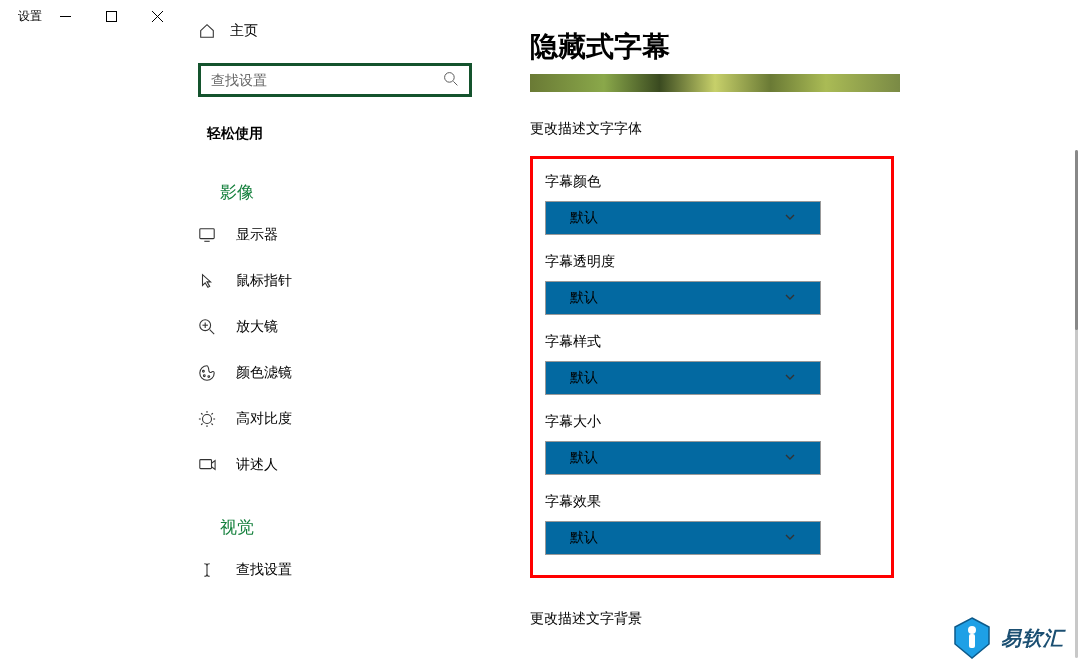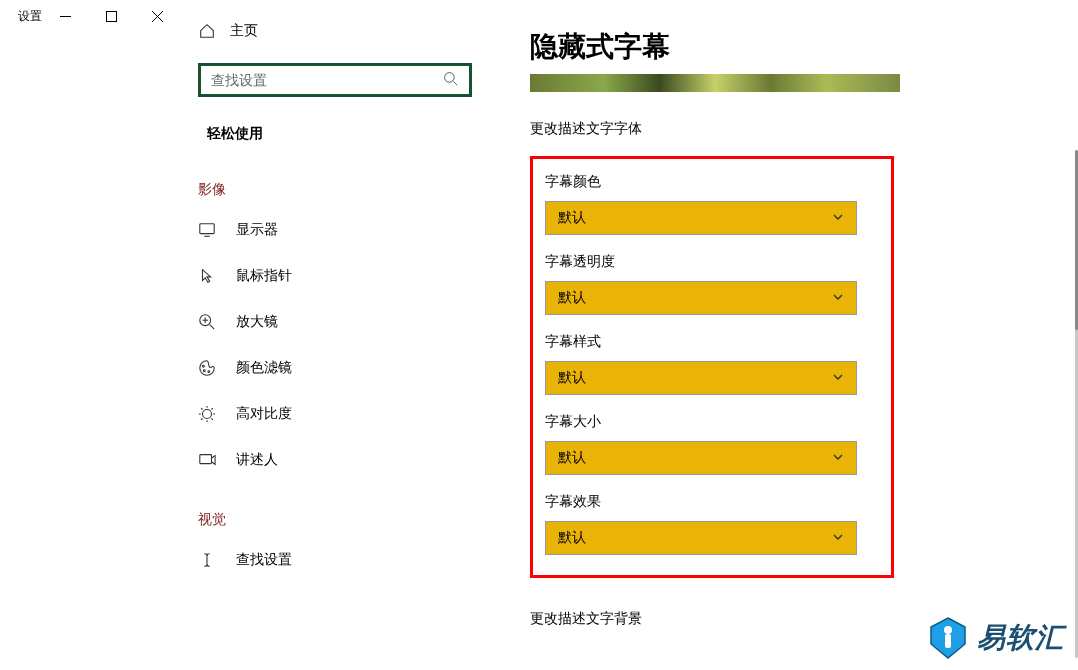--- a/index.html
+++ b/index.html
@@ -76,22 +76,23 @@
   }
   .search-box input::placeholder { color: #666; }
   .search-icon svg { width: 16px; height: 16px; stroke: #555; fill: none; stroke-width: 1.2; }
   .section-header {
     padding: 10px 27px;
     font-weight: 600;
     font-size: 14px;
   }
   .group-label {
     padding: 28px 18px 8px 18px;
-    color: #7f1d1d;
-    font-size: 14px;
+    color: #15803d;
+    font-size: 17px;
+    margin-left: 22px;
   }
   .nav-item {
     display: flex;
     align-items: center;
     gap: 20px;
     padding: 14px 18px;
     cursor: default;
   }
   .nav-item .ico {
     width: 18px;
@@ -129,29 +130,29 @@
     width: 364px;
   }
   .field { margin-bottom: 18px; }
   .field:last-child { margin-bottom: 0; }
   .field-label {
     font-size: 14px;
     margin-bottom: 10px;
     display: block;
   }
   .dropdown {
-    width: 312px;
+    width: 276px;
     height: 34px;
     border: 1px solid #999;
     display: flex;
     align-items: center;
     justify-content: space-between;
-    padding: 0 12px;
+    padding: 0 24px;
     cursor: default;
-    background: #eab308;
+    background: #0369a1;
   }
   .dropdown .chev svg { width: 12px; height: 12px; stroke: #333; fill: none; stroke-width: 1.4; }
   .section-title.bg { margin-top: 32px; }
   .scrollbar-track {
     position: absolute;
     right: 0;
     top: 150px;
     bottom: 12px;
     width: 3px;
     background: #c8c8c8;
@@ -174,21 +175,21 @@
     gap: 8px;
     pointer-events: none;
   }
   .watermark-icon {
     width: 42px;
     height: 44px;
     position: relative;
   }
   .watermark-icon svg { width: 42px; height: 44px; }
   .watermark-text {
-    font-size: 28px;
+    font-size: 20px;
     font-weight: 700;
     color: #1b4f72;
     letter-spacing: 1px;
     font-style: italic;
   }
 </style>
 </head>
 <body>
 
 <div class="window">

